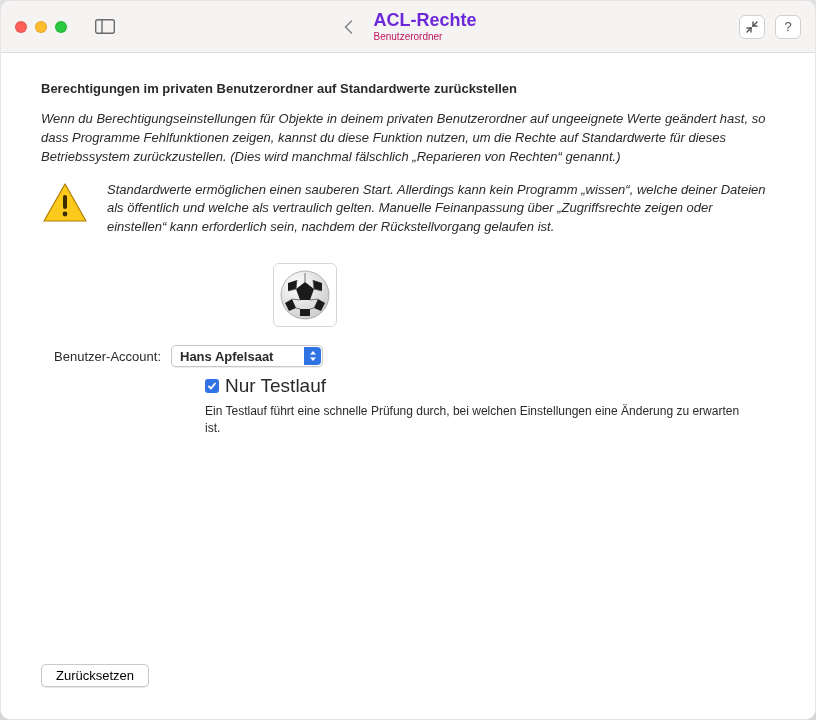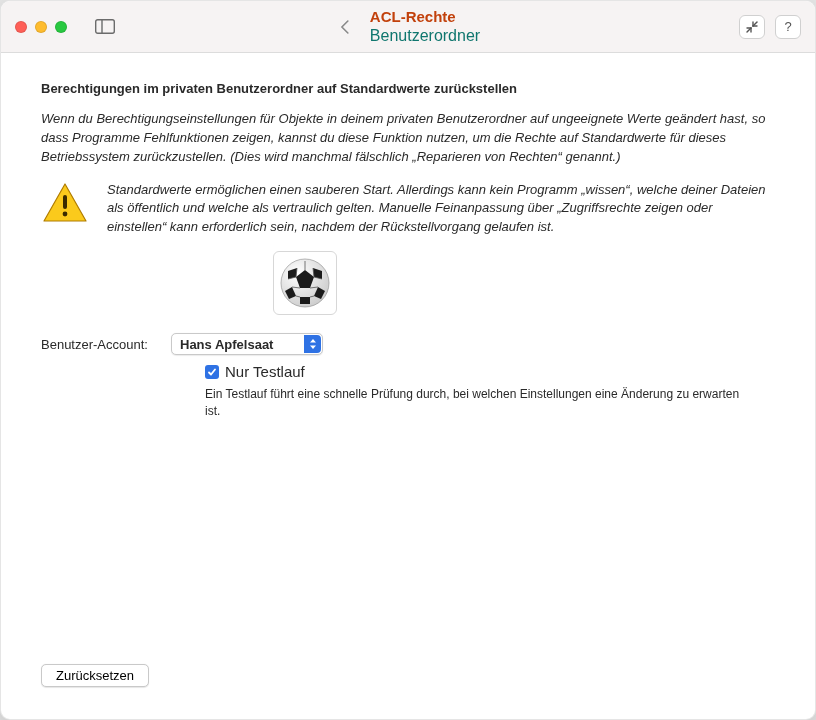--- a/index.html
+++ b/index.html
@@ -56,22 +56,22 @@
       display: flex;
       align-items: center;
       gap: 16px;
     }
     .back-chevron {
       color: #888;
       width: 18px; height: 18px;
       display: flex; align-items: center; justify-content: center;
     }
     .title-stack { display: flex; flex-direction: column; line-height: 1.2; }
-    .title-main { font-weight: 600; font-size: 15px; color: #c2410c; }
-    .title-sub { font-size: 16px; color: #0f766e; }
+    .title-main { font-weight: 600; font-size: 18px; color: #6d28d9; text-align: right; }
+    .title-sub { font-size: 10px; color: #be185d; }
     .tb-right {
       margin-left: auto;
       display: flex;
       gap: 10px;
     }
     .tb-btn {
       width: 26px; height: 24px;
       border: 1px solid #d0d0d0;
       border-radius: 6px;
       background: #fff;
@@ -109,20 +109,21 @@
       flex: 0 0 auto;
     }
     .account-row {
       display: flex;
       align-items: center;
       gap: 10px;
       margin-top: 10px;
     }
     .account-label {
       width: 120px;
+      text-align: right;
       font-size: 13px;
     }
     .select {
       position: relative;
       width: 152px;
       height: 22px;
       border: 1px solid #c9c9c9;
       border-radius: 5px;
       background: #fff;
       display: flex;
@@ -161,21 +162,21 @@
       margin-top: 8px;
     }
     .checkbox {
       width: 14px; height: 14px;
       border-radius: 3px;
       background: #2f72e4;
       display: flex; align-items: center; justify-content: center;
       color: #fff;
       flex: 0 0 auto;
     }
-    .check-label { font-size: 15px; }
+    .check-label { font-size: 19px; }
     .hint {
       margin-left: 164px;
       margin-top: 6px;
       font-size: 12px;
       line-height: 1.4;
       max-width: 540px;
     }
     .footer {
       margin-top: auto;
       display: flex;
@@ -238,21 +239,21 @@
     <div class="para">Wenn du Berechtigungseinstellungen für Objekte in deinem privaten Benutzerordner auf ungeeignete Werte geändert hast, so dass Programme Fehlfunktionen zeigen, kannst du diese Funktion nutzen, um die Rechte auf Standardwerte für dieses Betriebssystem zurückzustellen. (Dies wird manchmal fälschlich „Reparieren von Rechten“ genannt.)</div>
 
     <div class="warn-row">
       <div class="warn-icon">
         <svg width="48" height="44" viewBox="0 0 48 44">
           <path d="M24 3 L45 40 L3 40 Z" fill="#fbca1c" stroke="#b07c00" stroke-width="1.2" stroke-linejoin="round"></path>
           <rect x="22" y="14" width="4" height="14" rx="2" fill="#3a2b00"></rect>
           <circle cx="24" cy="33" r="2.4" fill="#3a2b00"></circle>
         </svg>
       </div>
-      <div class="para" style="margin-bottom:0">Standardwerte ermöglichen einen sauberen Start. Allerdings kann kein Programm „wissen“, welche deiner Dateien als öffentlich und welche als vertraulich gelten. Manuelle Feinanpassung über „Zugriffsrechte zeigen oder einstellen“ kann erforderlich sein, nachdem der Rückstellvorgang gelaufen ist.</div>
+      <div class="para" style="margin-bottom:12px">Standardwerte ermöglichen einen sauberen Start. Allerdings kann kein Programm „wissen“, welche deiner Dateien als öffentlich und welche als vertraulich gelten. Manuelle Feinanpassung über „Zugriffsrechte zeigen oder einstellen“ kann erforderlich sein, nachdem der Rückstellvorgang gelaufen ist.</div>
     </div>
 
 
     <div class="avatar-box">
       <svg width="52" height="52" viewBox="0 0 52 52">
         <defs>
           <radialGradient id="bg" cx="0.35" cy="0.3" r="0.8">
             <stop offset="0%" stop-color="#ffffff"></stop>
             <stop offset="100%" stop-color="#c9c9c9"></stop>
           </radialGradient>

